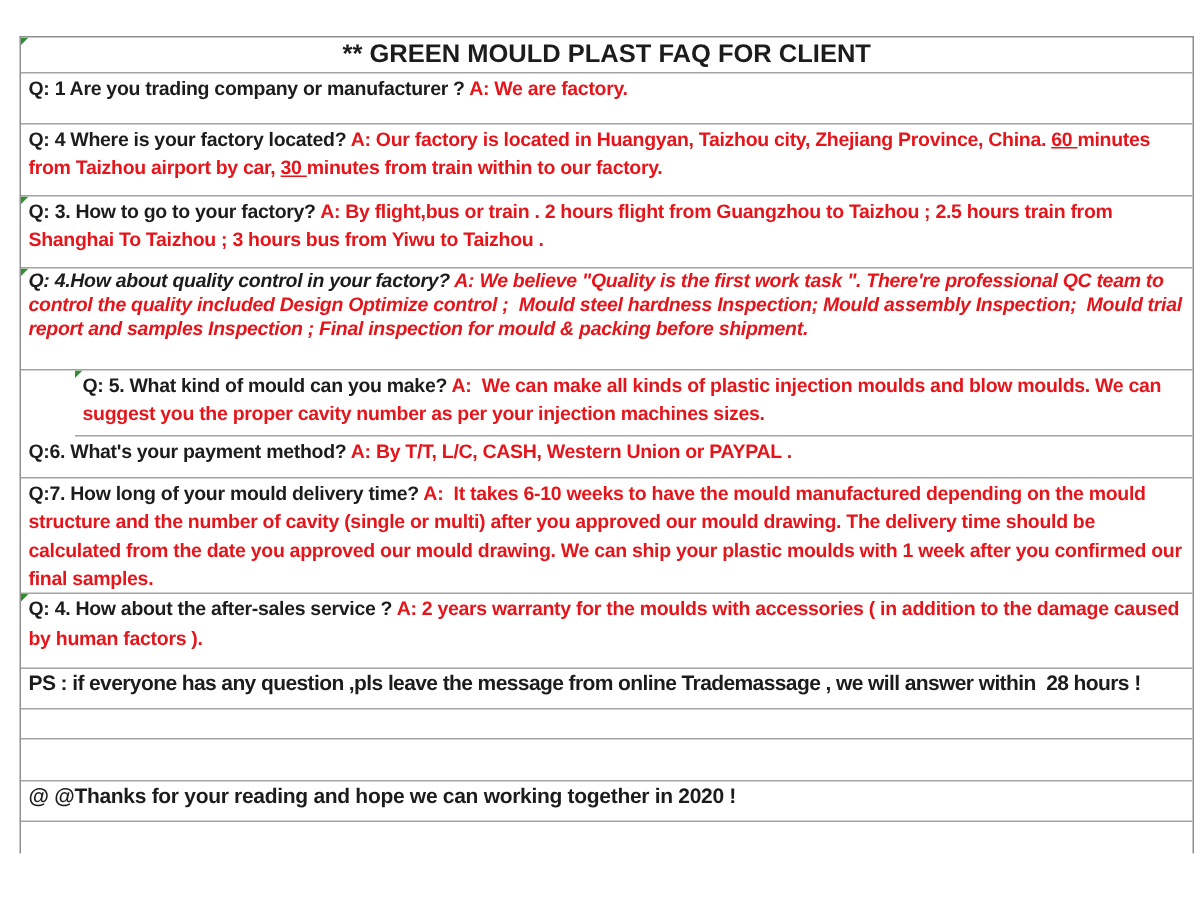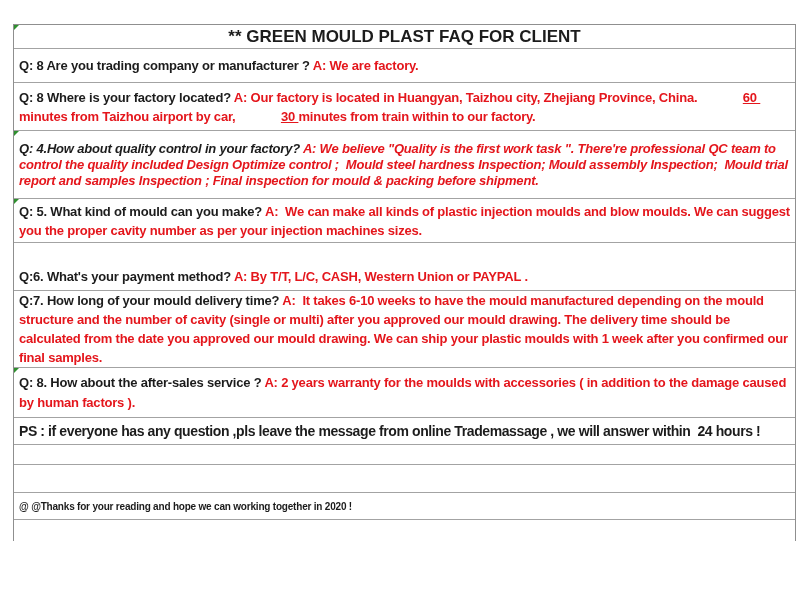--- a/index.html
+++ b/index.html
@@ -15,70 +15,74 @@
   .sheet{
     position:absolute;left:13px;top:24px;width:783px;
     border-top:1px solid var(--outer-border-gray);
     border-left:1px solid var(--outer-border-gray);
     border-right:1px solid var(--outer-border-gray);
     background:#fff;
   }
   .row{
     position:relative;
     border-bottom:1px solid var(--border-gray);
-    display:flex;align-items:center;
+    display:flex;
     padding:0 5px;
     overflow:hidden;
     font-size:13px;font-weight:700;line-height:19px;
     letter-spacing:-0.2px;
   }
   .row:last-child{border-bottom:none;}
   .cell{width:100%;white-space:pre-wrap;}
   .q{color:var(--text-black);}
   .a{color:var(--answer-red);}
-  .u{text-decoration:underline;margin-left:42px;}
+  .u{text-decoration:underline;}
   .corner{
     position:absolute;left:0;top:0;width:0;height:0;
     border-top:5px solid var(--comment-green);
     border-right:5px solid transparent;
   }
   .r-title{height:24px;font-size:17px;line-height:22px;justify-content:center;text-align:center;letter-spacing:0;}
   .r-q1{height:34px;}
   .r-q2{height:48px;}
   .r-q3{height:48px;}
   .r-q4{height:68px;line-height:16px;font-style:italic;}
-  .r-q5{height:44px;}
-  .r-q6{height:28px;margin-top:20px;}
+  .r-q5{height:44px;margin-left:36px;}
+  .r-q6{height:28px;}
   .r-q7{height:77px;}
   .r-q8{height:50px;line-height:20px;}
   .r-ps{height:27px;font-size:14px;letter-spacing:-0.4px;}
   .r-ps .cell{white-space:pre;overflow:hidden;}
   .r-empty1{height:20px;}
   .r-empty2{height:28px;}
-  .r-thanks{height:27px;font-size:10px;}
+  .r-thanks{height:27px;font-size:14px;}
   .r-last{height:21px;}
 </style>
 </head>
 <body>
 
 <div class="sheet">
 
   <div class="row r-title">
     <span class="corner"></span>
     <span class="cell q">** GREEN MOULD PLAST FAQ FOR CLIENT</span>
   </div>
 
   <div class="row r-q1">
-    <span class="cell"><span class="q">Q: 8 Are you trading company or manufacturer ? </span><span class="a">A: We are factory.</span></span>
+    <span class="cell"><span class="q">Q: 1 Are you trading company or manufacturer ? </span><span class="a">A: We are factory.</span></span>
   </div>
 
   <div class="row r-q2">
-    <span class="cell"><span class="q">Q: 8 Where is your factory located? </span><span class="a">A: Our factory is located in Huangyan, Taizhou city, Zhejiang Province, China. </span><span class="a u">60 </span><span class="a">minutes from Taizhou airport by car, </span><span class="a u">30 </span><span class="a">minutes from train within to our factory.</span></span>
+    <span class="cell"><span class="q">Q: 4 Where is your factory located? </span><span class="a">A: Our factory is located in Huangyan, Taizhou city, Zhejiang Province, China. </span><span class="a u">60 </span><span class="a">minutes from Taizhou airport by car, </span><span class="a u">30 </span><span class="a">minutes from train within to our factory.</span></span>
   </div>
 
+  <div class="row r-q3">
+    <span class="corner"></span>
+    <span class="cell"><span class="q">Q: 3. How to go to your factory? </span><span class="a">A: By flight,bus or train . 2 hours flight from Guangzhou to Taizhou ; 2.5 hours train from Shanghai To Taizhou ; 3 hours bus from Yiwu to Taizhou .</span></span>
+  </div>
 
   <div class="row r-q4">
     <span class="corner"></span>
     <span class="cell"><span class="q">Q: 4.How about quality control in your factory? </span><span class="a">A: We believe "Quality is the first work task ". There're professional QC team to control the quality included Design Optimize control ;  Mould steel hardness Inspection; Mould assembly Inspection;  Mould trial report and samples Inspection ; Final inspection for mould &amp; packing before shipment.</span></span>
   </div>
 
   <div class="row r-q5">
     <span class="corner"></span>
     <span class="cell"><span class="q">Q: 5. What kind of mould can you make? </span><span class="a">A:  We can make all kinds of plastic injection moulds and blow moulds. We can suggest you the proper cavity number as per your injection machines sizes.</span></span>
   </div>
@@ -86,25 +90,25 @@
   <div class="row r-q6">
     <span class="cell"><span class="q">Q:6. What's your payment method? </span><span class="a">A: By T/T, L/C, CASH, Western Union or PAYPAL .</span></span>
   </div>
 
   <div class="row r-q7">
     <span class="cell"><span class="q">Q:7. How long of your mould delivery time? </span><span class="a">A:  It takes 6-10 weeks to have the mould manufactured depending on the mould structure and the number of cavity (single or multi) after you approved our mould drawing. The delivery time should be calculated from the date you approved our mould drawing. We can ship your plastic moulds with 1 week after you confirmed our final samples.</span></span>
   </div>
 
   <div class="row r-q8">
     <span class="corner"></span>
-    <span class="cell"><span class="q">Q: 8. How about the after-sales service ? </span><span class="a">A: 2 years warranty for the moulds with accessories ( in addition to the damage caused by human factors ).</span></span>
+    <span class="cell"><span class="q">Q: 4. How about the after-sales service ? </span><span class="a">A: 2 years warranty for the moulds with accessories ( in addition to the damage caused by human factors ).</span></span>
   </div>
 
   <div class="row r-ps">
-    <span class="cell q">PS : if everyone has any question ,pls leave the message from online Trademassage , we will answer within  24 hours !</span>
+    <span class="cell q">PS : if everyone has any question ,pls leave the message from online Trademassage , we will answer within  28 hours !</span>
   </div>
 
   <div class="row r-empty1">
       <span class="cell"></span>
     </div>
   <div class="row r-empty2">
       <span class="cell"></span>
     </div>
 
   <div class="row r-thanks">

